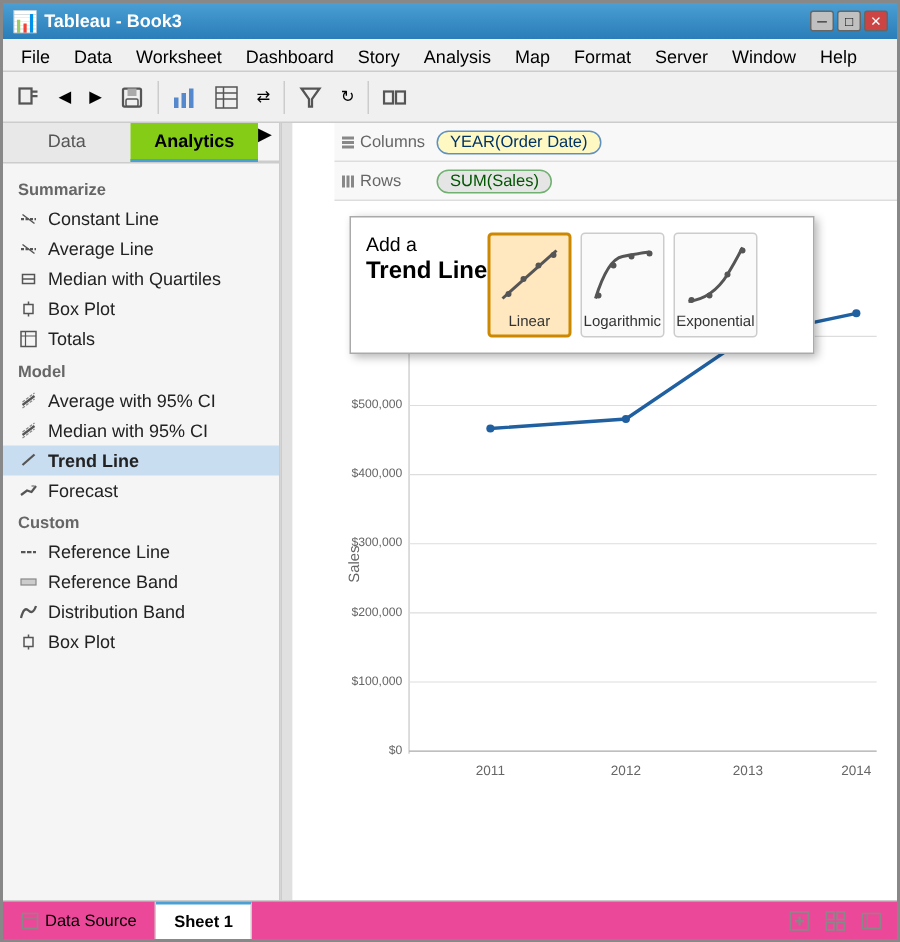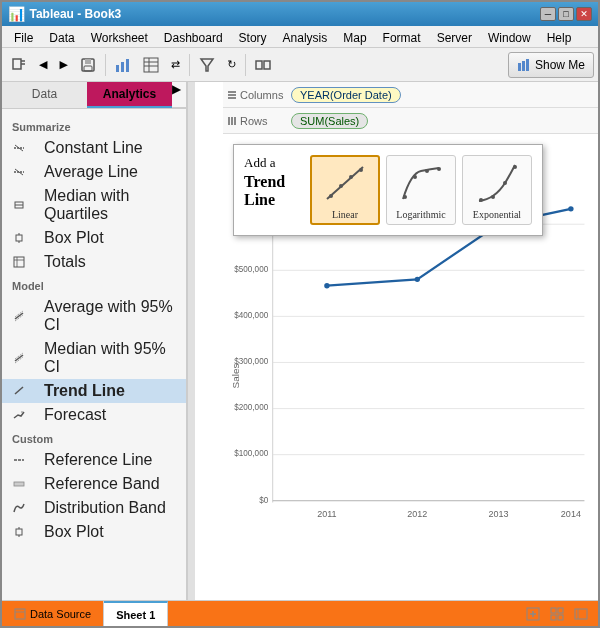--- a/index.html
+++ b/index.html
@@ -23,56 +23,56 @@
     .toolbar-separator { width: 1px; height: 22px; background: #ccc; margin: 0 2px; }
     .show-me-btn { background: linear-gradient(to bottom, #f8f8f8, #e0e0e0); border: 1px solid #aaa; border-radius: 3px; padding: 2px 8px; display: flex; align-items: center; gap: 4px; font-size: 12px; cursor: pointer; height: 26px; }
 
     
     .main-area { display: flex; flex: 1; overflow: hidden; }
 
     
     .left-panel { width: 185px; background: #f5f5f5; border-right: 1px solid #ccc; display: flex; flex-direction: column; overflow: hidden; }
     .panel-tabs { display: flex; border-bottom: 1px solid #ccc; }
     .panel-tab { flex: 1; padding: 5px 8px; text-align: center; cursor: pointer; font-size: 12px; border-bottom: 2px solid transparent; }
-    .panel-tab.active { font-weight: bold; border-bottom: 2px solid #4a9fd4; background: #be185d; }
+    .panel-tab.active { font-weight: bold; border-bottom: 2px solid #4a9fd4; background: #84cc16; }
     .panel-tab:not(.active) { background: #e8e8e8; color: #555; }
 
     .panel-content { flex: 1; overflow-y: auto; padding: 6px 0; }
     .section-header { font-size: 11px; color: #666; font-weight: bold; padding: 6px 10px 3px 10px; }
-    .panel-item { display: flex; align-items: center; gap: 18px; padding: 3px 10px; cursor: pointer; color: #222; font-size: 16px; }
+    .panel-item { display: flex; align-items: flex-end; gap: 6px; padding: 3px 10px; cursor: pointer; color: #222; font-size: 12px; }
     .panel-item.active { background: #c8ddf0; font-weight: bold; }
     .item-icon { width: 14px; height: 14px; display: flex; align-items: center; justify-content: center; flex-shrink: 0; }
 
     
     .drag-handle { width: 8px; background: #e0e0e0; border-left: 1px solid #ccc; cursor: col-resize; }
 
     
     .right-content { flex: 1; display: flex; flex-direction: column; background: #fff; overflow: hidden; padding-left: 28px; }
 
     
     .shelf { display: flex; align-items: center; border-bottom: 1px solid #ddd; height: 26px; padding: 0 4px; gap: 4px; background: #f8f8f8; }
     .shelf-label { font-size: 11px; color: #666; width: 60px; display: flex; align-items: center; gap: 3px; }
     .shelf-pill { background: #e5e5e5; border: 1px solid #70b070; border-radius: 10px; padding: 1px 8px; font-size: 11px; color: #005500; }
     .shelf-pill.blue { background: #fef9c3; border-color: #6090c0; color: #003366; }
 
     
     .canvas-area { flex: 1; position: relative; overflow: hidden; }
 
     
-    .trend-popup { position: absolute; top: 10px; left: 10px; width: 310px; background: white; border: 1px solid #aaa; box-shadow: 2px 2px 6px rgba(0,0,0,0.3); z-index: 10; padding: 10px; display: flex; align-items: flex-start; gap: 0; font-family: Liberation Serif, serif; }
+    .trend-popup { position: absolute; top: 10px; left: 10px; width: 310px; background: white; border: 1px solid #aaa; box-shadow: 2px 2px 6px rgba(0,0,0,0.3); z-index: 10; padding: 10px; display: flex; align-items: flex-start; gap: 0; }
     .trend-popup-label { font-size: 13px; }
     .trend-popup-title { font-size: 16px; font-weight: bold; margin-top: 2px; }
     .trend-options { display: flex; gap: 6px; }
-    .trend-option { width: 70px; height: 70px; border: 1px solid #ccc; border-radius: 3px; display: flex; flex-direction: column; align-items: center; justify-content: center; cursor: pointer; font-size: 11px; gap: 2px; background: #fafafa; }
+    .trend-option { width: 56px; height: 70px; border: 1px solid #ccc; border-radius: 3px; display: flex; flex-direction: column; align-items: center; justify-content: center; cursor: pointer; font-size: 11px; gap: 2px; background: #fafafa; }
     .trend-option.active { background: #ffe8c0; border-color: #cc8800; border-width: 2px; }
     .trend-option-label { font-size: 10px; color: #333; margin-top: 2px; }
     svg.chart { width: 100%; height: 100%; }
 
     
-    .bottom-bar { height: 26px; background: #f97316; border-top: 1px solid #ccc; display: flex; align-items: center; }
+    .bottom-bar { height: 26px; background: #ec4899; border-top: 1px solid #ccc; display: flex; align-items: center; }
     .bottom-tab { padding: 3px 12px; font-size: 11px; border-right: 1px solid #ccc; display: flex; align-items: center; gap: 4px; cursor: pointer; height: 100%; }
     .bottom-tab.active { background: white; font-weight: bold; border-top: 2px solid #4a9fd4; }
     .bottom-tab-icons { display: flex; gap: 6px; margin-left: auto; padding-right: 8px; }
     .bottom-icon { width: 18px; height: 18px; cursor: pointer; display: flex; align-items: center; justify-content: center; }
   </style>
 </head>
 <body>
 
 <div class="window">
 
@@ -143,30 +143,20 @@
         </svg>
     </button>
     <button class="toolbar-btn">↻</button>
     <div class="toolbar-separator"></div>
     <button class="toolbar-btn">
       <svg width="16" height="16" viewBox="0 0 16 16">
           <rect x="1" y="4" width="6" height="8" fill="none" stroke="#555" stroke-width="1.5"></rect>
           <rect x="9" y="4" width="6" height="8" fill="none" stroke="#555" stroke-width="1.5"></rect>
         </svg>
     </button>
-    <div style="margin-left: auto;">
-      <div class="show-me-btn">
-        <svg width="14" height="14" viewBox="0 0 14 14">
-            <rect x="1" y="5" width="3" height="8" fill="#5588cc"></rect>
-            <rect x="5" y="3" width="3" height="10" fill="#5588cc"></rect>
-            <rect x="9" y="1" width="3" height="12" fill="#5588cc"></rect>
-          </svg>
-        <span>Show Me</span>
-      </div>
-    </div>
   </div>
 
   <div class="main-area">
 
     <div class="left-panel">
       <div class="panel-tabs">
         <div class="panel-tab">Data</div>
         <div class="panel-tab active">Analytics</div>
         <div style="width:14px; border-bottom:1px solid #ccc; background:#f5f5f5; cursor:pointer;">▶</div>
       </div>

